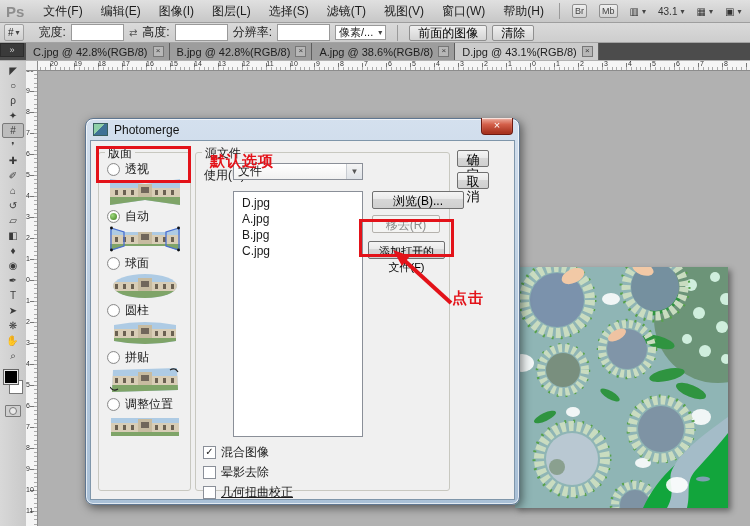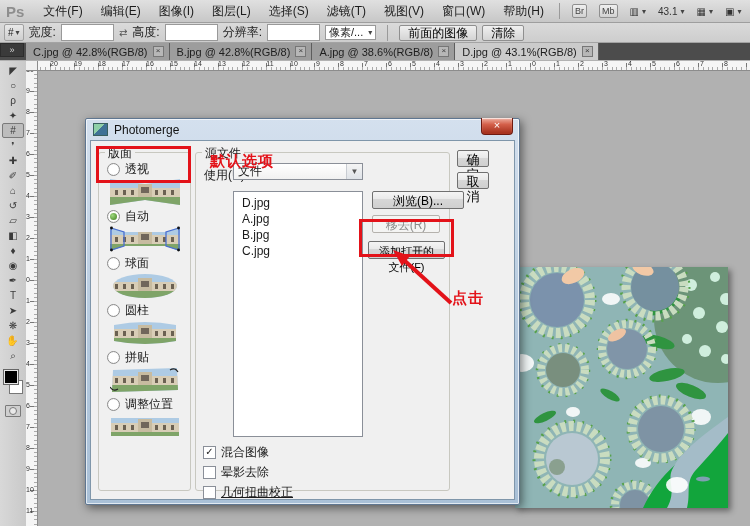--- a/index.html
+++ b/index.html
@@ -71,21 +71,21 @@
   #quickmask::after{content:"";width:6px;height:6px;border-radius:50%;border:1px solid #7a7a7a;background:#e9e9e9;}
 
   
   #canvas{position:absolute;left:38px;top:71px;right:0;bottom:0;background:#b1b1b1;}
   #doc{position:absolute;left:515px;top:267px;width:213px;height:241px;
     box-shadow:3px 3px 6px rgba(0,0,0,.42);}
   #doc svg{display:block;}
 
   
   #dialog{position:absolute;left:85px;top:118px;width:433px;height:385px;z-index:5;
-    border:1px solid #5f7archive;border:1px solid #5f7690;border-radius:2px;
+    border:1px solid #5f7archive;border:1px solid #5f7690;border-radius:8px;
     background:linear-gradient(#d4e0ee,#b3c8dd 60%,#a9c0d7);
     box-shadow:2px 3px 10px rgba(0,0,0,.5), inset 0 0 0 1px rgba(255,255,255,.65);}
   #dlg-title{height:21px;display:flex;align-items:center;padding-left:7px;gap:6px;
     font-size:12px;color:#121212;}
   #dlg-icon{width:13px;height:11px;border:1px solid #39605f;
     background:linear-gradient(135deg,#8fd0a8 0 45%,#3f7296 45%);}
   #dlg-close{position:absolute;top:-1px;right:6px;width:30px;height:16px;
     background:linear-gradient(#efb1a2,#d4604a 40%,#ad34219 90%);
     background:linear-gradient(#efb1a2,#d4604a 40%,#a93420 90%);
     border:1px solid #6e1a10;border-top:none;border-radius:0 0 4px 4px;color:#fff;
@@ -173,21 +173,21 @@
         <span class="ddarrow">▾</span>
       </span>
     </span>
 </div>
 
 <div id="optionsbar">
   <span class="tool-preset">
     <span>#</span>
     <span class="ddarrow">▾</span>
   </span>
-  <span style="">宽度:</span>
+  <span style="margin-left:10px;">宽度:</span>
   <input class="obar-input" value="" style="">
   <span style="font-size:10px;color:#555;">⇄</span>
   <span>高度:</span>
   <input class="obar-input" value="" style="">
   <span style="">分辨率:</span>
   <input class="obar-input" value="" style="">
   <span class="obar-select">
     <span>像素/...</span>
     <span class="ddarrow">▾</span>
   </span>

